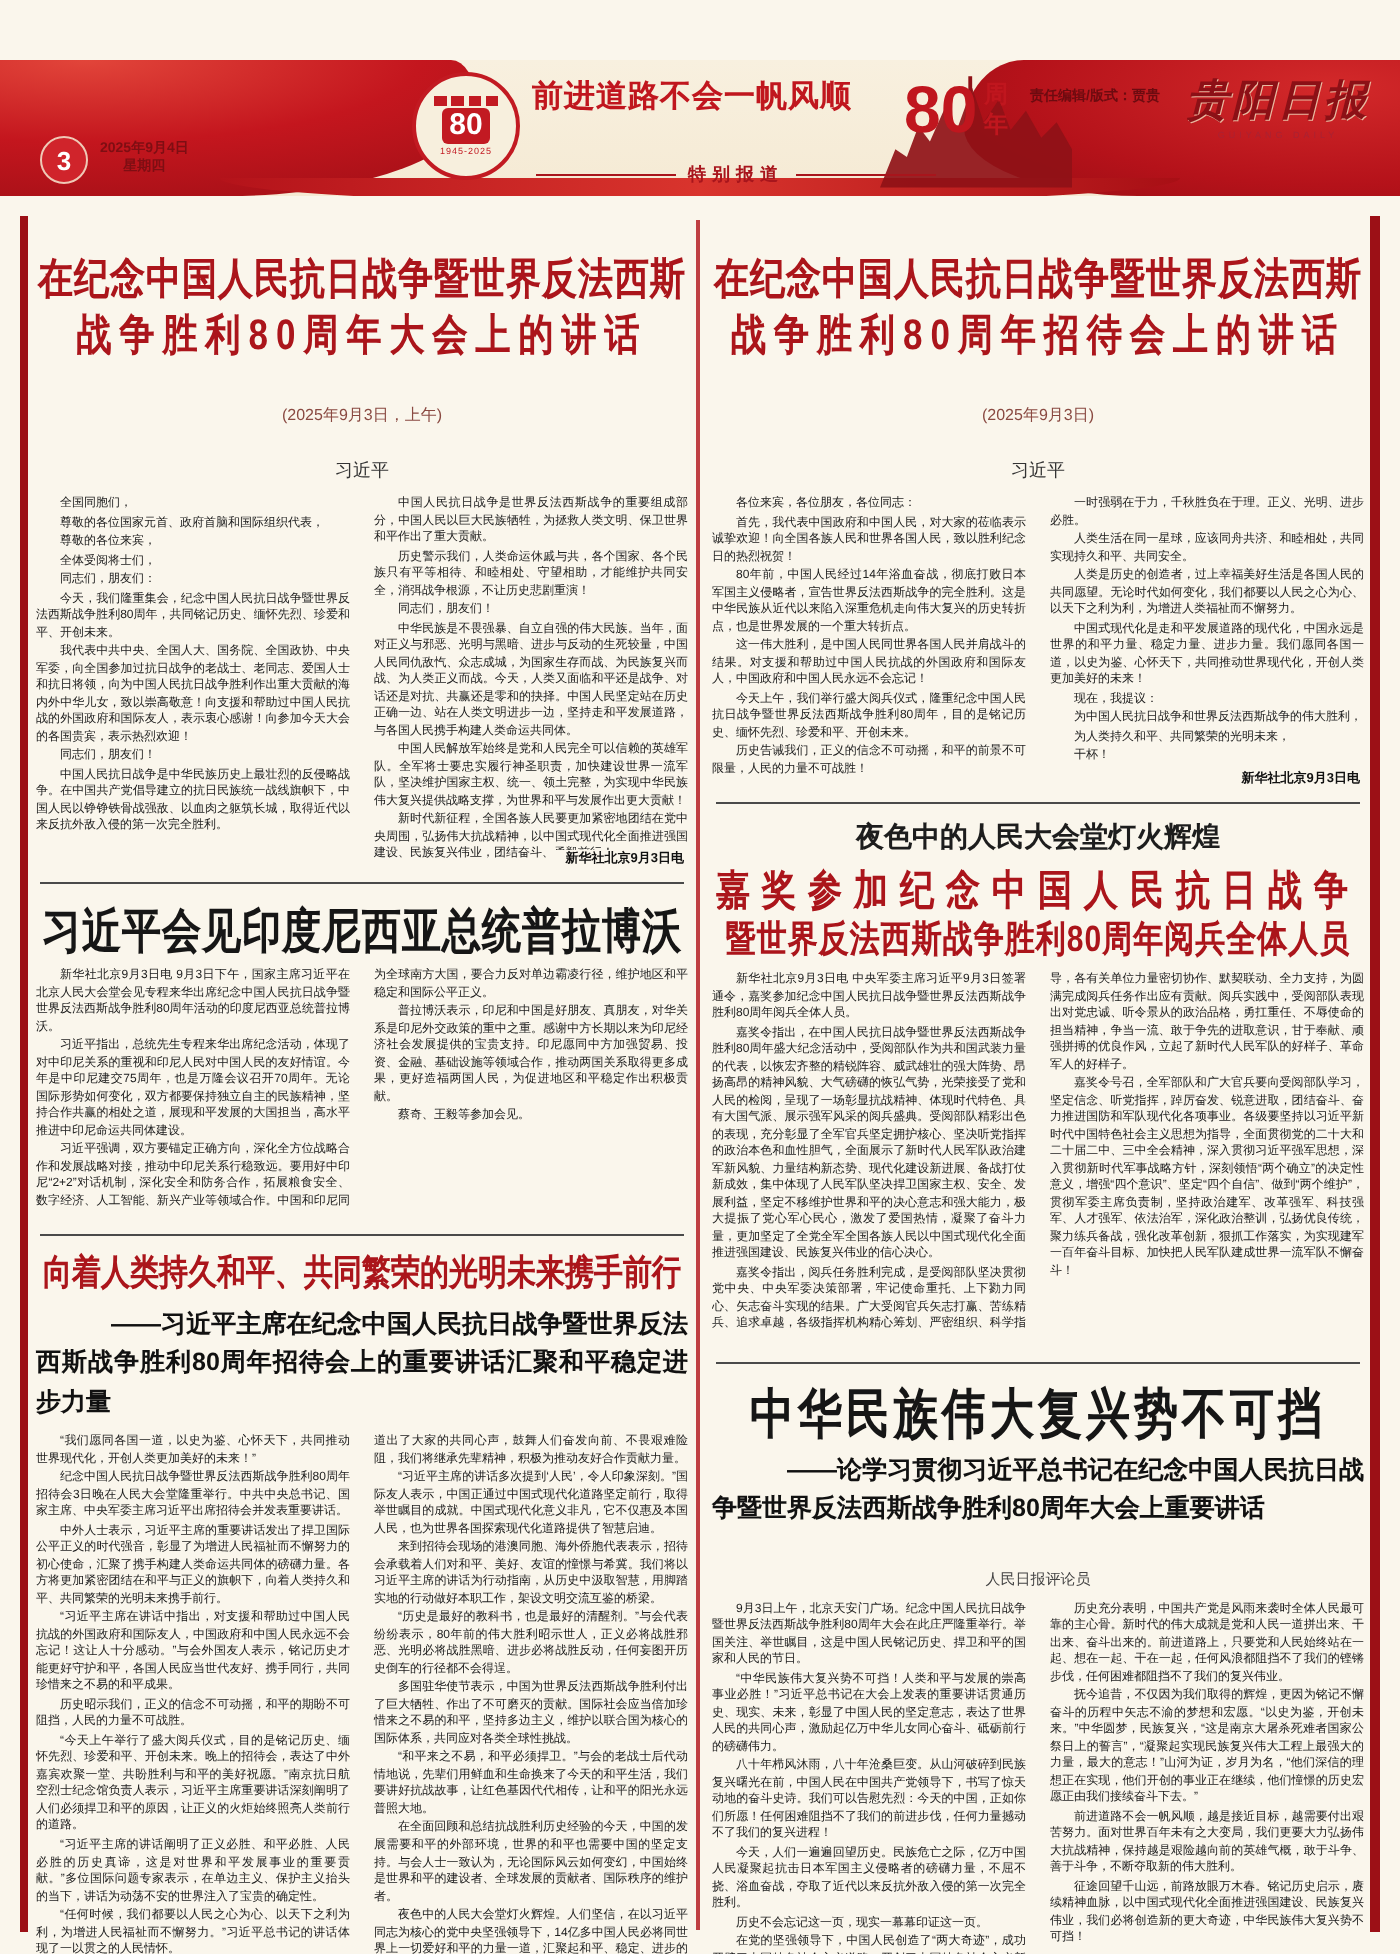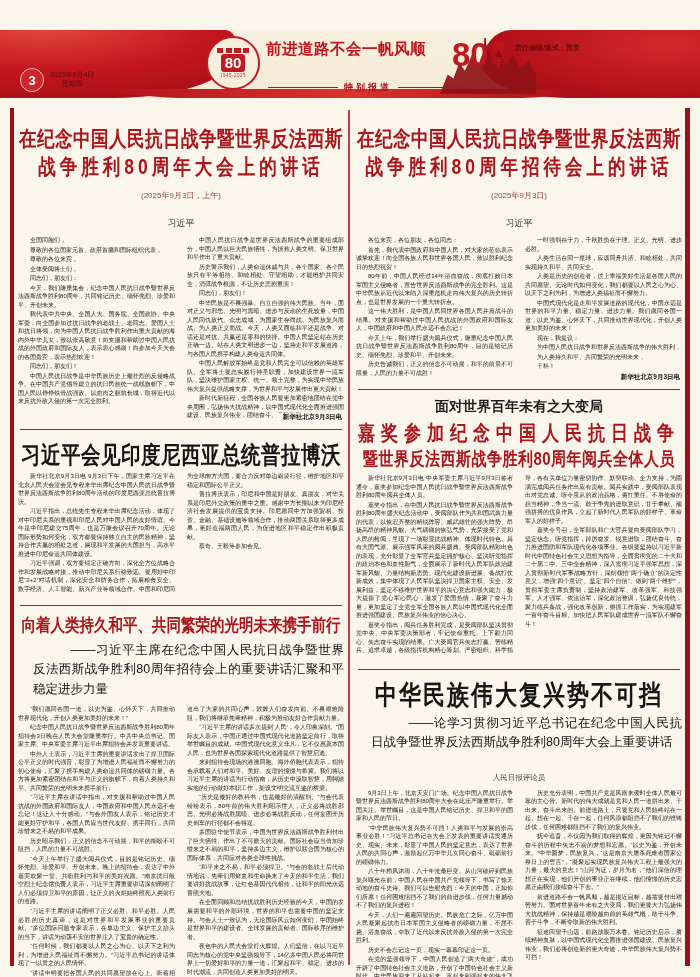--- a/index.html
+++ b/index.html
@@ -52,34 +52,34 @@
   .half { position:absolute; top:122px; width:326px; }
   .half-left { left:18px; } .half-right { left:356px; }
 
   
   .hl { font-weight:bold; text-align:center; }
   .red { color:#ab151b; }
   .blk { color:#161616; }
   .condensed { transform:scaleY(1.22); transform-origin:top center; }
   .hl-a1 { font-size:17.5px; line-height:1.6; letter-spacing:.5px; }
   .hl-a2 { font-size:17.5px; line-height:1.6; letter-spacing:4px; }
-  .dateline { text-align:center; font-size:8px; color:#8a4a42; margin-top:12px; }
+  .dateline { text-align:center; font-size:8px; color:#8a4a42; margin-top:24px; }
   .byline   { text-align:center; font-size:9px; color:#333; margin-top:16px; }
   .byline-sm{ text-align:center; font-size:7.5px; color:#444; margin-top:20px; }
   .bodybox { position:relative; margin-top:6px; overflow:hidden; }
   .cols { column-count:2; column-gap:12px; column-fill:auto; height:100%; font-size:6px; line-height:1.42;
     text-align:justify; color:#202020; }
   .para { text-indent:2em; margin-bottom:1px; }
   .attribution { position:absolute; right:2px; bottom:0; font-size:6.5px; font-weight:bold; color:#111;
     background:#faf6ec; padding-left:8px; }
   .hrule { border-top:1px solid #4a4a4a; margin:7px 2px; }
   .hl-b  { font-size:19.5px; line-height:1.5; letter-spacing:.5px; }
   .hl-c  { font-size:14.5px; line-height:1.5; }
-  .subtitle { font-size:12.5px; font-weight:normal; color:#111; line-height:1.55; text-indent:3em;
-    text-align:justify; margin-top:6px;margin-left:15px; }
+  .subtitle { font-size:12.5px; font-weight:bold; color:#111; line-height:1.55; text-indent:3em;
+    text-align:justify; margin-top:6px; }
   .kicker { font-size:14px; font-weight:bold; color:#1d1d1d; text-align:center; line-height:1.4; }
   .hl-e1 { font-size:17px; line-height:1.7; letter-spacing:6px; }
   .hl-e2 { font-size:15px; line-height:1.5; letter-spacing:.5px; }
   .hl-f  { font-size:22px; line-height:1.4; letter-spacing:2px; }
   .bodybox-a { height:186px; } .bodybox-b { height:126px; } .bodybox-c { height:296px; }
   .bodybox-d { height:146px; } .bodybox-e { height:188px; } .bodybox-f { height:216px; }
 </style>
 </head>
 <body>
 
@@ -108,20 +108,24 @@
     <span>年</span>
   </div>
   <div class="tagline">
       <span>特别报道</span>
     </div>
   <svg class="soldiers" viewBox="0 0 100 60">
     <polygon points="0,60 8,40 14,44 20,28 26,36 34,18 40,30 48,8 54,26 62,14 68,30 76,20 84,34 92,26 100,40 100,60" fill="#8f1117" opacity="0.92"></polygon>
     <rect x="46" y="2" width="2" height="12" fill="#8f1117"></rect>
   </svg>
   <div class="editor-note">责任编辑/版式：贾贵</div>
+  <div class="masthead">
+    <div class="masthead-cn">贵阳日报</div>
+    <div class="masthead-en">GUIYANG DAILY</div>
+  </div>
 </div>
 
 <div class="border-left"></div>
 <div class="border-right"></div>
 <div class="divider-center"></div>
 
 <div class="half half-left">
 
   <div>
     <div class="hl red condensed hl-a1">在纪念中国人民抗日战争暨世界反法西斯</div>
@@ -218,21 +222,21 @@
           <p class="para">为人类持久和平、共同繁荣的光明未来，</p>
           <p class="para">干杯！</p>
         </div>
       <div class="attribution">新华社北京9月3日电</div>
     </div>
   </div>
 
   <div class="hrule"></div>
 
   <div>
-    <div class="kicker">面对世界百年未有之大变局</div>
+    <div class="kicker">夜色中的人民大会堂灯火辉煌</div>
     <div class="hl red condensed hl-e1">嘉奖参加纪念中国人民抗日战争</div>
     <div class="hl red condensed hl-e2">暨世界反法西斯战争胜利80周年阅兵全体人员</div>
     <div class="bodybox bodybox-e">
       <div class="cols">
           <p class="para">新华社北京9月3日电 中央军委主席习近平9月3日签署通令，嘉奖参加纪念中国人民抗日战争暨世界反法西斯战争胜利80周年阅兵全体人员。</p>
           <p class="para">嘉奖令指出，在中国人民抗日战争暨世界反法西斯战争胜利80周年盛大纪念活动中，受阅部队作为共和国武装力量的代表，以恢宏齐整的精锐阵容、威武雄壮的强大阵势、昂扬高昂的精神风貌、大气磅礴的恢弘气势，光荣接受了党和人民的检阅，呈现了一场彰显抗战精神、体现时代特色、具有大国气派、展示强军风采的阅兵盛典。受阅部队精彩出色的表现，充分彰显了全军官兵坚定拥护核心、坚决听党指挥的政治本色和血性胆气，全面展示了新时代人民军队政治建军新风貌、力量结构新态势、现代化建设新进展、备战打仗新成效，集中体现了人民军队坚决捍卫国家主权、安全、发展利益，坚定不移维护世界和平的决心意志和强大能力，极大提振了党心军心民心，激发了爱国热情，凝聚了奋斗力量，更加坚定了全党全军全国各族人民以中国式现代化全面推进强国建设、民族复兴伟业的信心决心。</p>
           <p class="para">嘉奖令指出，阅兵任务胜利完成，是受阅部队坚决贯彻党中央、中央军委决策部署，牢记使命重托、上下勠力同心、矢志奋斗实现的结果。广大受阅官兵矢志打赢、苦练精兵、追求卓越，各级指挥机构精心筹划、严密组织、科学指导，各有关单位力量密切协作、默契联动、全力支持，为圆满完成阅兵任务作出应有贡献。阅兵实践中，受阅部队表现出对党忠诚、听令景从的政治品格，勇扛重任、不辱使命的担当精神，争当一流、敢于争先的进取意识，甘于奉献、顽强拼搏的优良作风，立起了新时代人民军队的好样子、革命军人的好样子。</p>
           <p class="para">嘉奖令号召，全军部队和广大官兵要向受阅部队学习，坚定信念、听党指挥，踔厉奋发、锐意进取，团结奋斗、奋力推进国防和军队现代化各项事业。各级要坚持以习近平新时代中国特色社会主义思想为指导，全面贯彻党的二十大和二十届二中、三中全会精神，深入贯彻习近平强军思想，深入贯彻新时代军事战略方针，深刻领悟“两个确立”的决定性意义，增强“四个意识”、坚定“四个自信”、做到“两个维护”，贯彻军委主席负责制，坚持政治建军、改革强军、科技强军、人才强军、依法治军，深化政治整训，弘扬优良传统，聚力练兵备战，强化改革创新，狠抓工作落实，为实现建军一百年奋斗目标、加快把人民军队建成世界一流军队不懈奋斗！</p>
         </div>
     </div>

